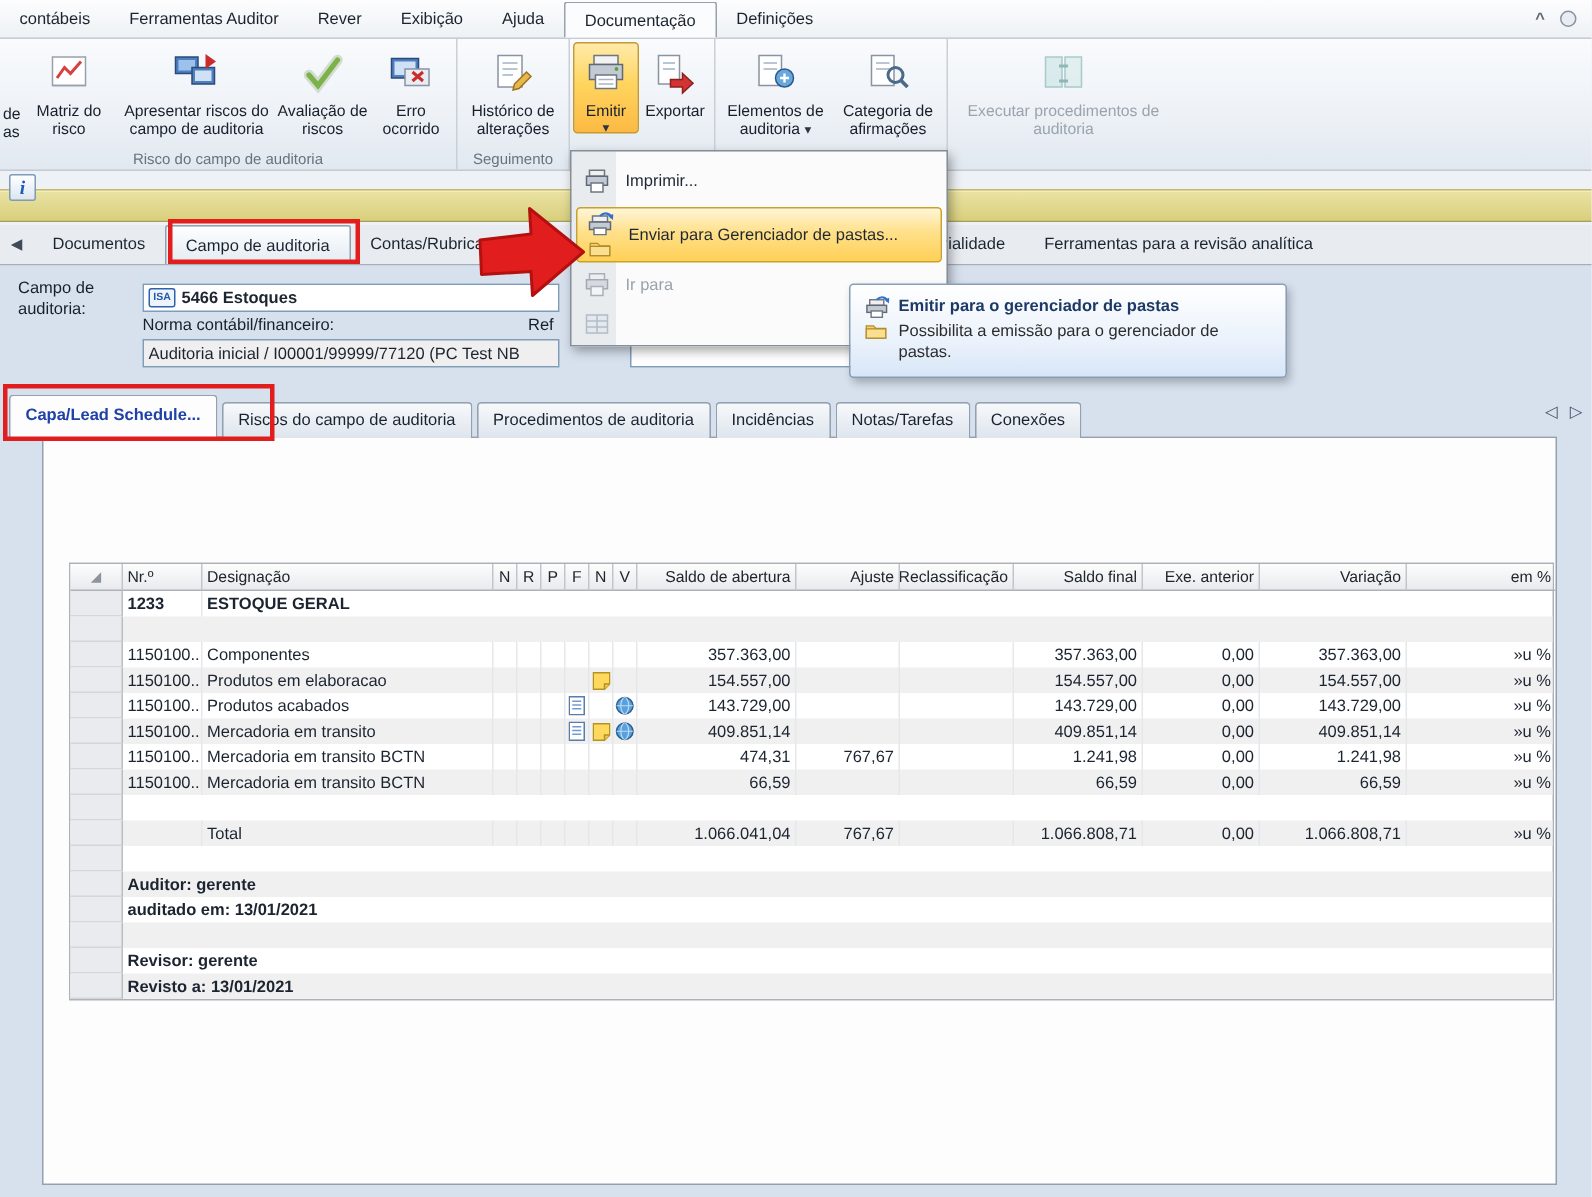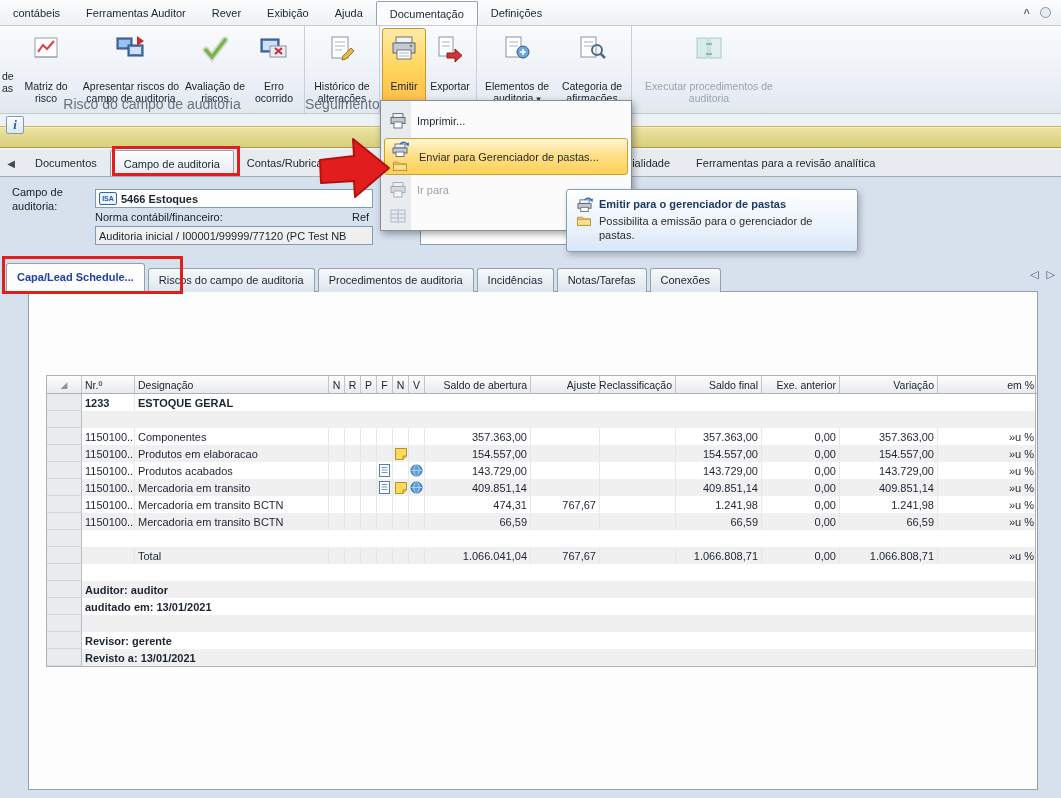--- a/index.html
+++ b/index.html
@@ -15,22 +15,22 @@
   .mitem.active { background:#fbfcfd; border:1px solid #99a1aa; border-bottom:none; border-radius:2px 2px 0 0; margin-top:1px; }
   .mright { margin-left:auto; display:flex; align-items:center; gap:10px; padding-right:10px; color:#5c6673; }
   .chev { font-weight:bold; font-size:11px; }
   .dotic { width:11px; height:11px; border:1px solid #8a93a0; border-radius:50%; background:#e8edf3; }
 
   
   .ribbon { position:absolute; left:0; top:26px; width:1061px; height:88px;
     background:linear-gradient(#f9fbfd 0%,#eef2f7 55%,#e1e8ef 100%); border-bottom:1px solid #c2c9d1; }
   .rgroups { display:flex; height:100%; }
   .rgroup { position:relative; padding:2px 2px 14px 2px; border-right:1px solid #c9cfd7; display:flex; align-items:flex-start; }
-  .glabel { position:absolute; bottom:1px; left:0; right:0; text-align:center; font-size:14px; color:#68727f; white-space:nowrap; overflow:hidden; }
-  .rbtn { padding-top:3px; display:flex; flex-direction:column; align-items:center; gap:14px; text-align:center;
+  .glabel { position:absolute; bottom:1px; left:0; right:0; text-align:center; font-size:10px; color:#68727f; white-space:nowrap; overflow:hidden; }
+  .rbtn { padding-top:3px; display:flex; flex-direction:column; align-items:center; gap:2px; text-align:center;
     font-size:10.5px; line-height:1.18; color:#17202b; border-radius:3px; border:1px solid transparent; }
   .rbtn .ric { width:34px; height:34px; display:flex; align-items:center; justify-content:center; }
   .rbtn.pressed { background:linear-gradient(#ffeaa9,#ffd55e 45%,#fcb943); border:1px solid #c69a2d; }
   .rbtn.disabled { color:#9aa4ae; }
   .rbtn.disabled svg { opacity:.5; }
   .stub { width:12px; overflow:hidden; padding-top:42px; font-size:10.5px; color:#17202b; line-height:1.18; }
   .darr { font-size:9px; line-height:6px; color:#2c3640; }
 
   
   .strip { position:absolute; left:0; top:114px; width:1061px; height:36px; background:#eef2f6; }
@@ -554,21 +554,21 @@
         <div class="td w-pc num">»u %</div>
       </div>
 
       <div class="tr">
         <div class="td sel w-sel"></div>
         <div class="td w-rest"></div>
       </div>
 
       <div class="tr shade">
         <div class="td sel w-sel"></div>
-        <div class="td w-rest b">Auditor: auditor</div>
+        <div class="td w-rest b">Auditor: gerente</div>
       </div>
 
       <div class="tr">
         <div class="td sel w-sel"></div>
         <div class="td w-rest b">auditado em: 13/01/2021</div>
       </div>
 
       <div class="tr shade">
         <div class="td sel w-sel"></div>
         <div class="td w-rest"></div>

